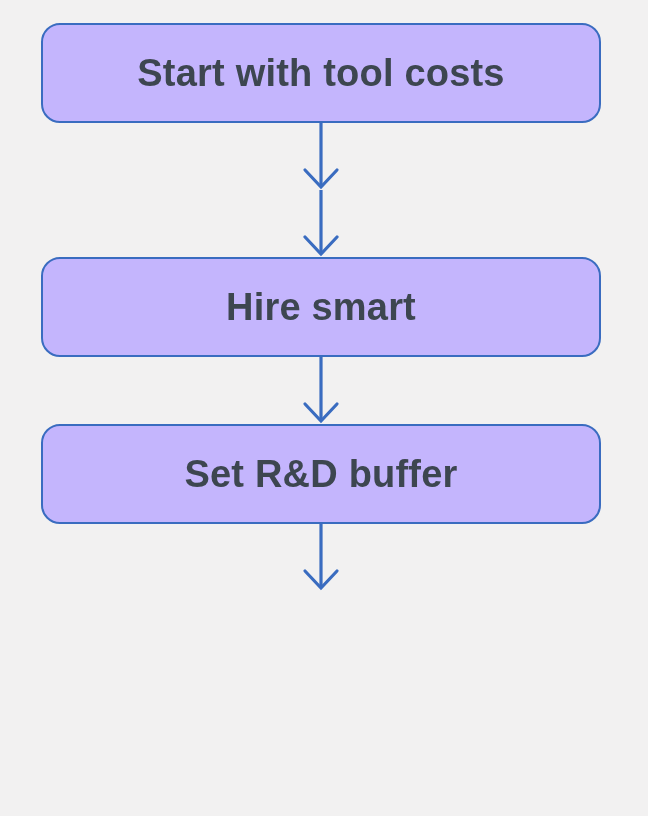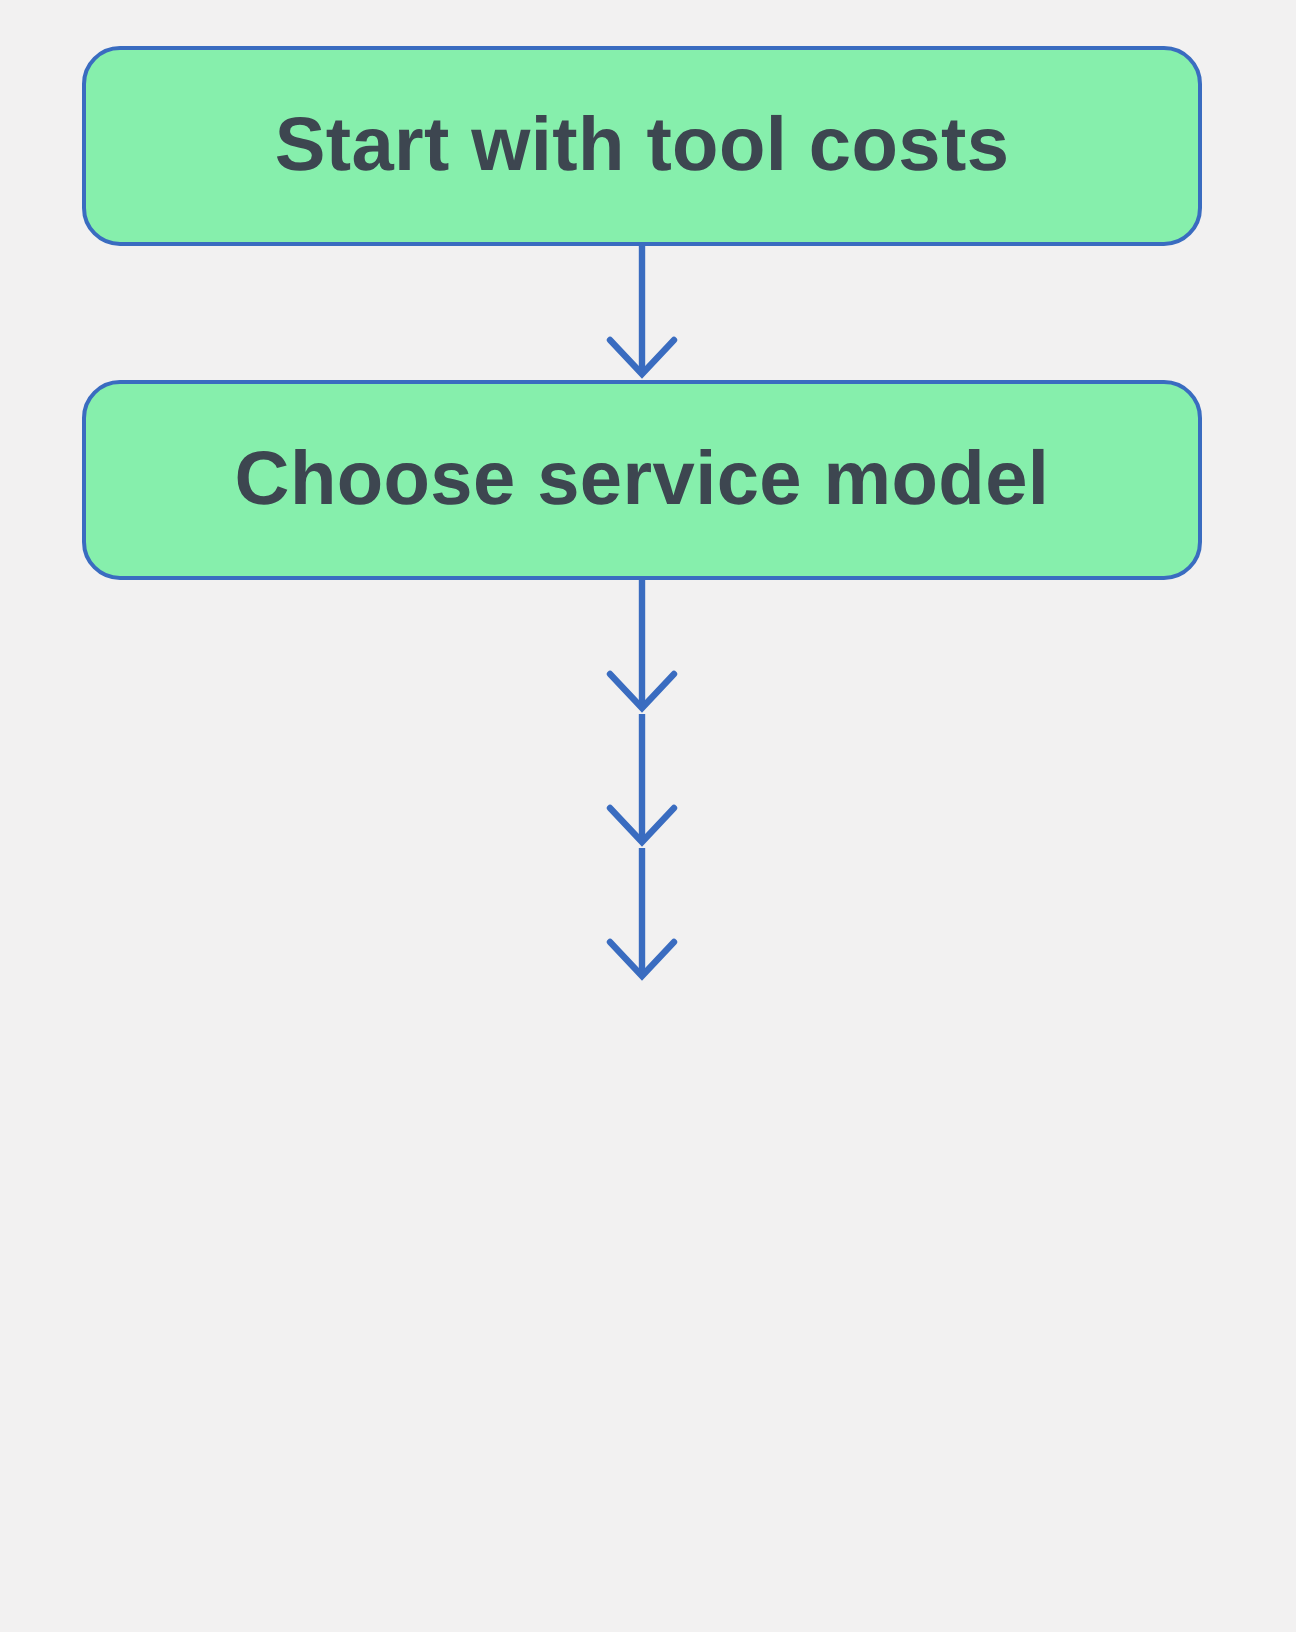--- a/index.html
+++ b/index.html
@@ -18,21 +18,21 @@
     padding-top: 23px;
     padding-left: 41px;
     display: flex;
     flex-direction: column;
     align-items: flex-start;
   }
   .flow-node {
     box-sizing: border-box;
     width: 560px;
     height: 100px;
-    background: #86efac;
+    background: #c4b5fd;
     border: 2.5px solid #3a6cc0;
     border-radius: 19px;
     display: flex;
     align-items: center;
     justify-content: center;
     flex-shrink: 0;
   }
   .flow-node .label {
     font-size: 38px;
     font-weight: 600;
@@ -60,39 +60,42 @@
     <span class="label">Start with tool costs</span>
   </div>
 
   <div class="flow-arrow">
     <svg width="44" height="67" viewBox="0 0 44 67">
       <line x1="22" y1="0" x2="22" y2="63.5" stroke="#3a6cc0" stroke-width="3.2"></line>
       <polyline points="6,47 22,64 38,47" fill="none" stroke="#3a6cc0" stroke-width="3.2" stroke-linecap="round" stroke-linejoin="miter"></polyline>
     </svg>
   </div>
 
+
+  <div class="flow-arrow">
+    <svg width="44" height="67" viewBox="0 0 44 67">
+      <line x1="22" y1="0" x2="22" y2="63.5" stroke="#3a6cc0" stroke-width="3.2"></line>
+      <polyline points="6,47 22,64 38,47" fill="none" stroke="#3a6cc0" stroke-width="3.2" stroke-linecap="round" stroke-linejoin="miter"></polyline>
+    </svg>
+  </div>
+
   <div class="flow-node">
-    <span class="label">Choose service model</span>
+    <span class="label">Hire smart</span>
   </div>
 
   <div class="flow-arrow">
     <svg width="44" height="67" viewBox="0 0 44 67">
       <line x1="22" y1="0" x2="22" y2="63.5" stroke="#3a6cc0" stroke-width="3.2"></line>
       <polyline points="6,47 22,64 38,47" fill="none" stroke="#3a6cc0" stroke-width="3.2" stroke-linecap="round" stroke-linejoin="miter"></polyline>
     </svg>
   </div>
 
-
-  <div class="flow-arrow">
-    <svg width="44" height="67" viewBox="0 0 44 67">
-      <line x1="22" y1="0" x2="22" y2="63.5" stroke="#3a6cc0" stroke-width="3.2"></line>
-      <polyline points="6,47 22,64 38,47" fill="none" stroke="#3a6cc0" stroke-width="3.2" stroke-linecap="round" stroke-linejoin="miter"></polyline>
-    </svg>
+  <div class="flow-node">
+    <span class="label">Set R&amp;D buffer</span>
   </div>
-
 
   <div class="flow-arrow">
     <svg width="44" height="67" viewBox="0 0 44 67">
       <line x1="22" y1="0" x2="22" y2="63.5" stroke="#3a6cc0" stroke-width="3.2"></line>
       <polyline points="6,47 22,64 38,47" fill="none" stroke="#3a6cc0" stroke-width="3.2" stroke-linecap="round" stroke-linejoin="miter"></polyline>
     </svg>
   </div>
 
 
 </div>

